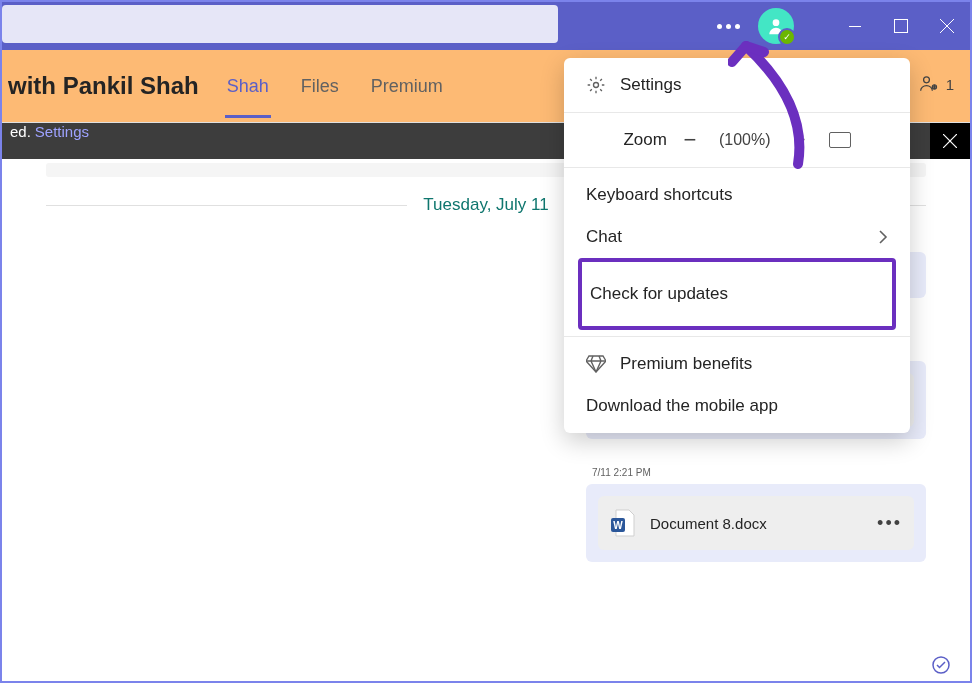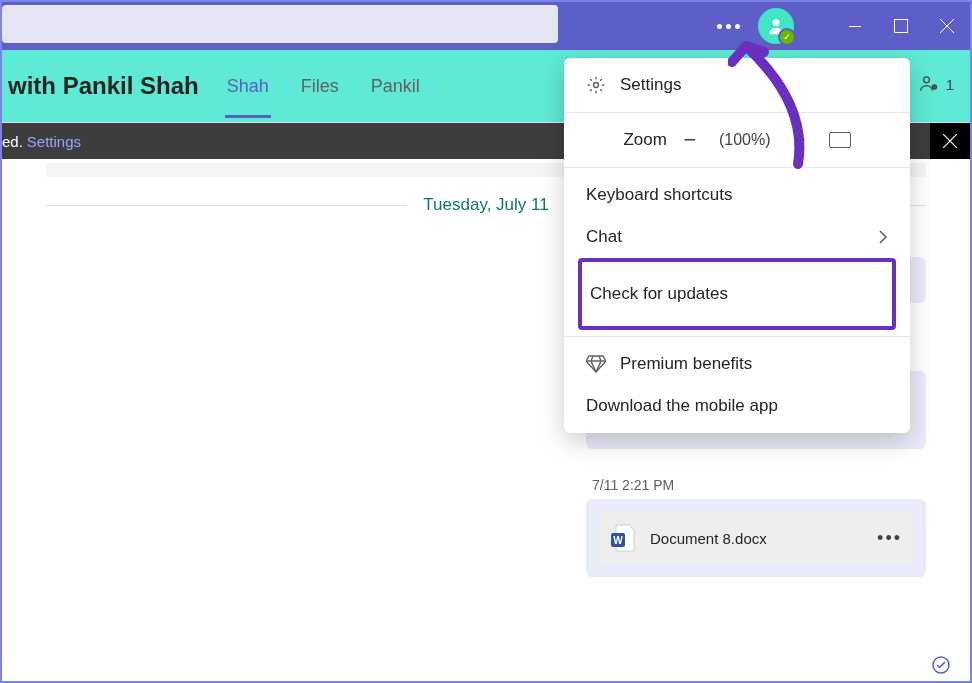--- a/index.html
+++ b/index.html
@@ -14,39 +14,39 @@
   .win-max .sq{width:12px;height:12px;border:1px solid #fff}
   .win-close svg{stroke:#fff}
   .avatar{position:absolute;right:176px;top:6px;width:36px;height:36px;border-radius:50%;background:#43e6c5;display:flex;align-items:center;justify-content:center}
   .avatar svg{fill:#fff}
   .presence{position:absolute;right:-2px;bottom:-2px;width:14px;height:14px;border-radius:50%;background:#6bb700;border:2px solid #5b5fc7;display:flex;align-items:center;justify-content:center;color:#fff;font-size:9px}
   .more-btn{position:absolute;right:228px;top:12px;width:28px;height:24px;display:flex;align-items:center;justify-content:center;gap:4px}
   .more-btn .d{width:5px;height:5px;border-radius:50%;background:#fff}
   
   .arrow{position:absolute;left:726px;top:32px;pointer-events:none;z-index:30}
   
-  .chat-head{height:72px;display:flex;align-items:center;position:relative;background:#5eead4;border-bottom:1px solid #e0e0e0}
+  .chat-head{height:72px;display:flex;align-items:center;position:relative;background:#fdba74;border-bottom:1px solid #e0e0e0}
   .chat-title{font-size:24px;font-weight:700;margin-left:0;padding-left:6px}
   .tabs{display:flex;gap:28px;margin-left:26px}
   .tab{font-size:18px;color:#616161;position:relative;padding:0 2px}
   .tab.active{color:#5b5fc7}
   .tab.active::after{content:"";position:absolute;left:0;right:0;bottom:-21px;height:3px;background:#5b5fc7}
   .participants{position:absolute;right:16px;top:24px;display:flex;align-items:center;gap:6px;color:#424242;font-size:15px}
   
-  .banner{height:36px;background:#3d3d3d;color:#fff;display:flex;align-items:center;font-size:15px;position:relative}
+  .banner{height:36px;background:#3d3d3d;color:#fff;display:flex;align-items:flex-start;padding-left:8px;font-size:15px;position:relative}
   .banner a{color:#9ea2ff;margin-left:4px}
   .banner-close{position:absolute;right:0;top:0;width:40px;height:36px;background:#000;display:flex;align-items:center;justify-content:center}
   .banner-close svg{stroke:#fff}
   
   .body{position:relative;height:calc(100% - 48px - 72px - 36px);overflow:hidden}
   .date-sep{display:flex;align-items:center;justify-content:center;margin:36px 0 6px 0;color:#0f766e;font-size:17px}
   .date-sep::before,.date-sep::after{content:"";flex:1;margin:0 16px 0 44px;height:1px;background:#e0e0e0}
   .date-sep::after{margin:0 44px 0 16px}
   .msg{margin:8px 44px 8px auto;max-width:340px}
-  .msg-time{font-size:14px;color:#616161;margin:0 0 6px 6px}
+  .msg-time{font-size:10px;color:#616161;margin:0 0 6px 6px}
   .bubble{background:#e8ebfa;border-radius:6px;padding:12px 12px 12px 12px}
   .file{background:#eeeeee;border-radius:6px;height:54px;display:flex;align-items:center;padding:0 12px;gap:14px}
   .file-icon{width:26px;height:32px;display:flex;align-items:center;justify-content:center}
   .file-name{font-weight:400;font-size:15px;flex:1}
   .file-more{font-size:18px;letter-spacing:2px;color:#424242}
   .ph{position:absolute;left:44px;right:44px;height:14px;top:0;background:#f5f5f5;border-radius:3px} 
   .sent-check{position:absolute;right:20px;bottom:8px;color:#5b5fc7}
   
   .menu{position:absolute;left:562px;top:56px;width:346px;background:#fff;border-radius:6px;box-shadow:0 8px 24px rgba(0,0,0,.2);z-index:20;padding:6px 0}
   .menu-divider{height:1px;background:#e8e8e8;margin:6px 0}
@@ -91,21 +91,21 @@
           <line x1="14" y1="0" x2="0" y2="14"></line>
         </svg>
     </div>
   </div>
 
   <div class="chat-head">
     <div class="chat-title">with Pankil Shah</div>
     <div class="tabs">
       <div class="tab active">Shah</div>
       <div class="tab">Files</div>
-      <div class="tab">Pankil</div>
+      <div class="tab">Premium</div>
     </div>
     <div class="participants">
       <svg width="22" height="20" viewBox="0 0 24 24" fill="none" stroke="#424242" stroke-width="1.5">
           <circle cx="9" cy="7" r="3.5"></circle>
           <path d="M2 20c0-3.3 3.1-6 7-6s7 2.7 7 6"></path>
           <circle cx="18.5" cy="15.5" r="2.5"></circle>
           <line x1="18.5" y1="13" x2="18.5" y2="18"></line>
           <line x1="16" y1="15.5" x2="21" y2="15.5"></line>
         </svg>
       <span>1</span>

